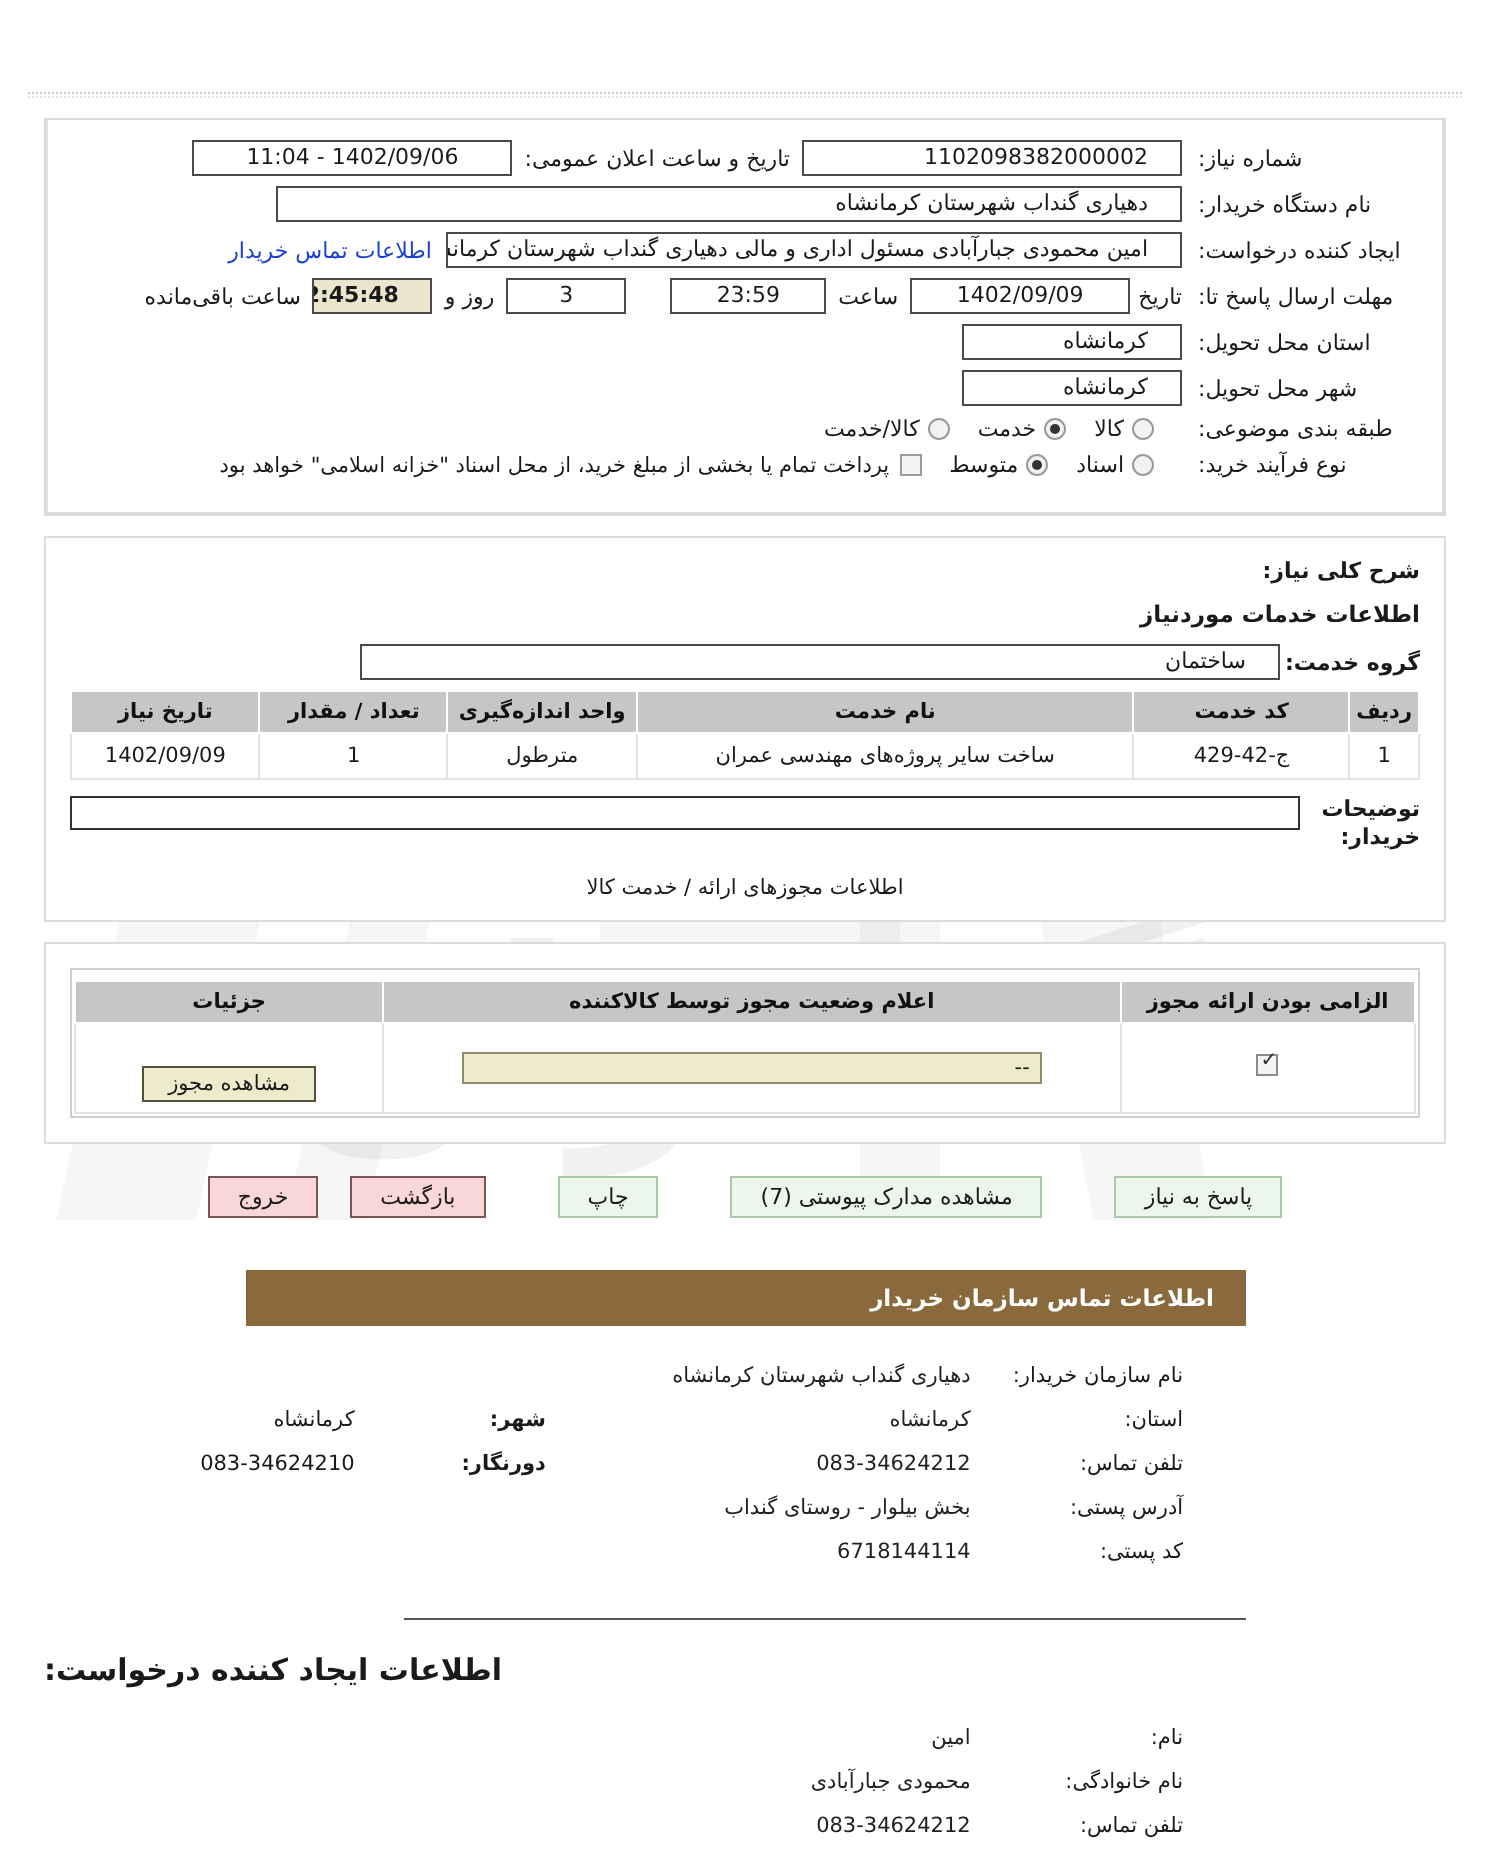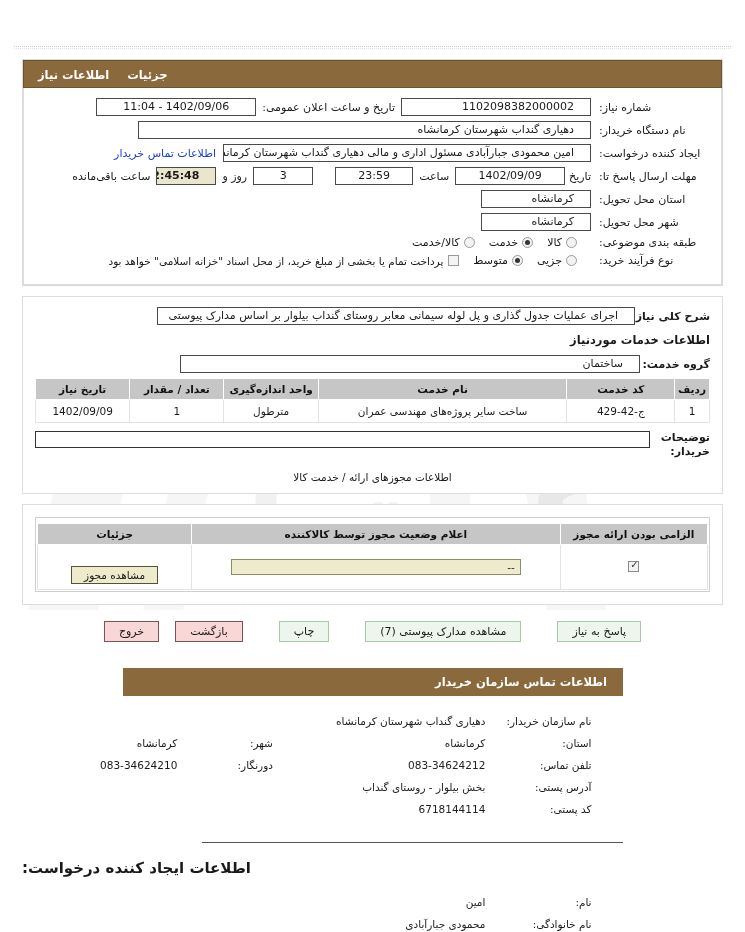--- a/index.html
+++ b/index.html
@@ -263,21 +263,21 @@
     text-align: right;
     width: 500px;
     margin-left: auto;
     margin-right: 100px;
     direction: rtl;
   }
   .ctbl { width: 100%; direction: rtl; border-collapse: collapse; margin-top: 14px; }
   .ctbl td { font-size: 10.5px; padding: 5px 4px; vertical-align: top; }
   .ct-lbl { font-weight: normal; text-align: right; white-space: nowrap; width: 100px; }
   .ct-val { text-align: right; white-space: nowrap; width: 200px; color: #222; }
-  .ct-lbl2 { font-weight: normal; white-space: nowrap; width: 90px; }
+  .ct-lbl2 { font-weight: bold; white-space: nowrap; width: 90px; }
   .ct-val2 { text-align: right; white-space: nowrap; width: 150px; }
   .ct-pad { width: 120px; }
   .hr2 { border: none; border-top: 1px solid #555; margin: 22px 100px 0 180px; }
   .creator-title { font-weight: bold; font-size: 15px; text-align: left; margin: 16px 100px 0 0; direction: rtl; }
 </style>
 </head>
 <body>
 
 <div class="watermark">
   <div class="wm-shape" style="left:60px;  top:10px;  width:70px;  height:300px; transform:skewX(-12deg);"></div>
@@ -288,26 +288,20 @@
   <div class="wm-shape" style="left:520px; top:10px;  width:60px;  height:300px; transform:skewX(10deg);"></div>
   <div class="watermark-text">گستران</div>
 </div>
 
 <div class="page">
 
   <div class="top-rule"></div>
 
   <div class="card">
 
-    <div class="bar">
-      <span class="tabs">
-        <span class="tab">جزئیات</span>
-        <span class="tab">اطلاعات نیاز</span>
-      </span>
-    </div>
 
     <div class="panel">
 
       <div class="frow">
         <span class="lbl">شماره نیاز:</span>
         <span class="fld" style="width:190px">1102098382000002</span>
         <span class="inline-lbl">تاریخ و ساعت اعلان عمومی:</span>
         <span class="fld" style="width:160px;text-align:center">1402/09/06 - 11:04</span>
       </div>
 
@@ -353,36 +347,35 @@
           <span class="radio-lbl">خدمت</span>
           <span class="radio"></span>
           <span class="radio-lbl">کالا/خدمت</span>
         </span>
       </div>
 
       <div class="frow">
         <span class="lbl">نوع فرآیند خرید:</span>
         <span class="radio-group">
           <span class="radio"></span>
-          <span class="radio-lbl">جزیی</span>
+          <span class="radio-lbl">اسناد</span>
           <span class="radio on"></span>
           <span class="radio-lbl">متوسط</span>
           <span class="cbox"></span>
           <span class="note">پرداخت تمام یا بخشی از مبلغ خرید، از محل اسناد "خزانه اسلامی" خواهد بود</span>
         </span>
       </div>
 
     </div>
   </div>
 
   <div class="sec">
 
     <div class="frow">
       <span class="lbl b" style="width:75px">شرح کلی نیاز:</span>
-      <span class="fld" style="width:478px">اجرای عملیات جدول گذاری و پل لوله سیمانی معابر روستای گنداب بیلوار بر اساس مدارک پیوستی</span>
     </div>
 
     <div class="sec-title">اطلاعات خدمات موردنیاز</div>
 
     <div class="frow">
       <span class="lbl b" style="width:70px">گروه خدمت:</span>
       <span class="fld" style="width:460px">ساختمان</span>
     </div>
 
     <table class="grid">

